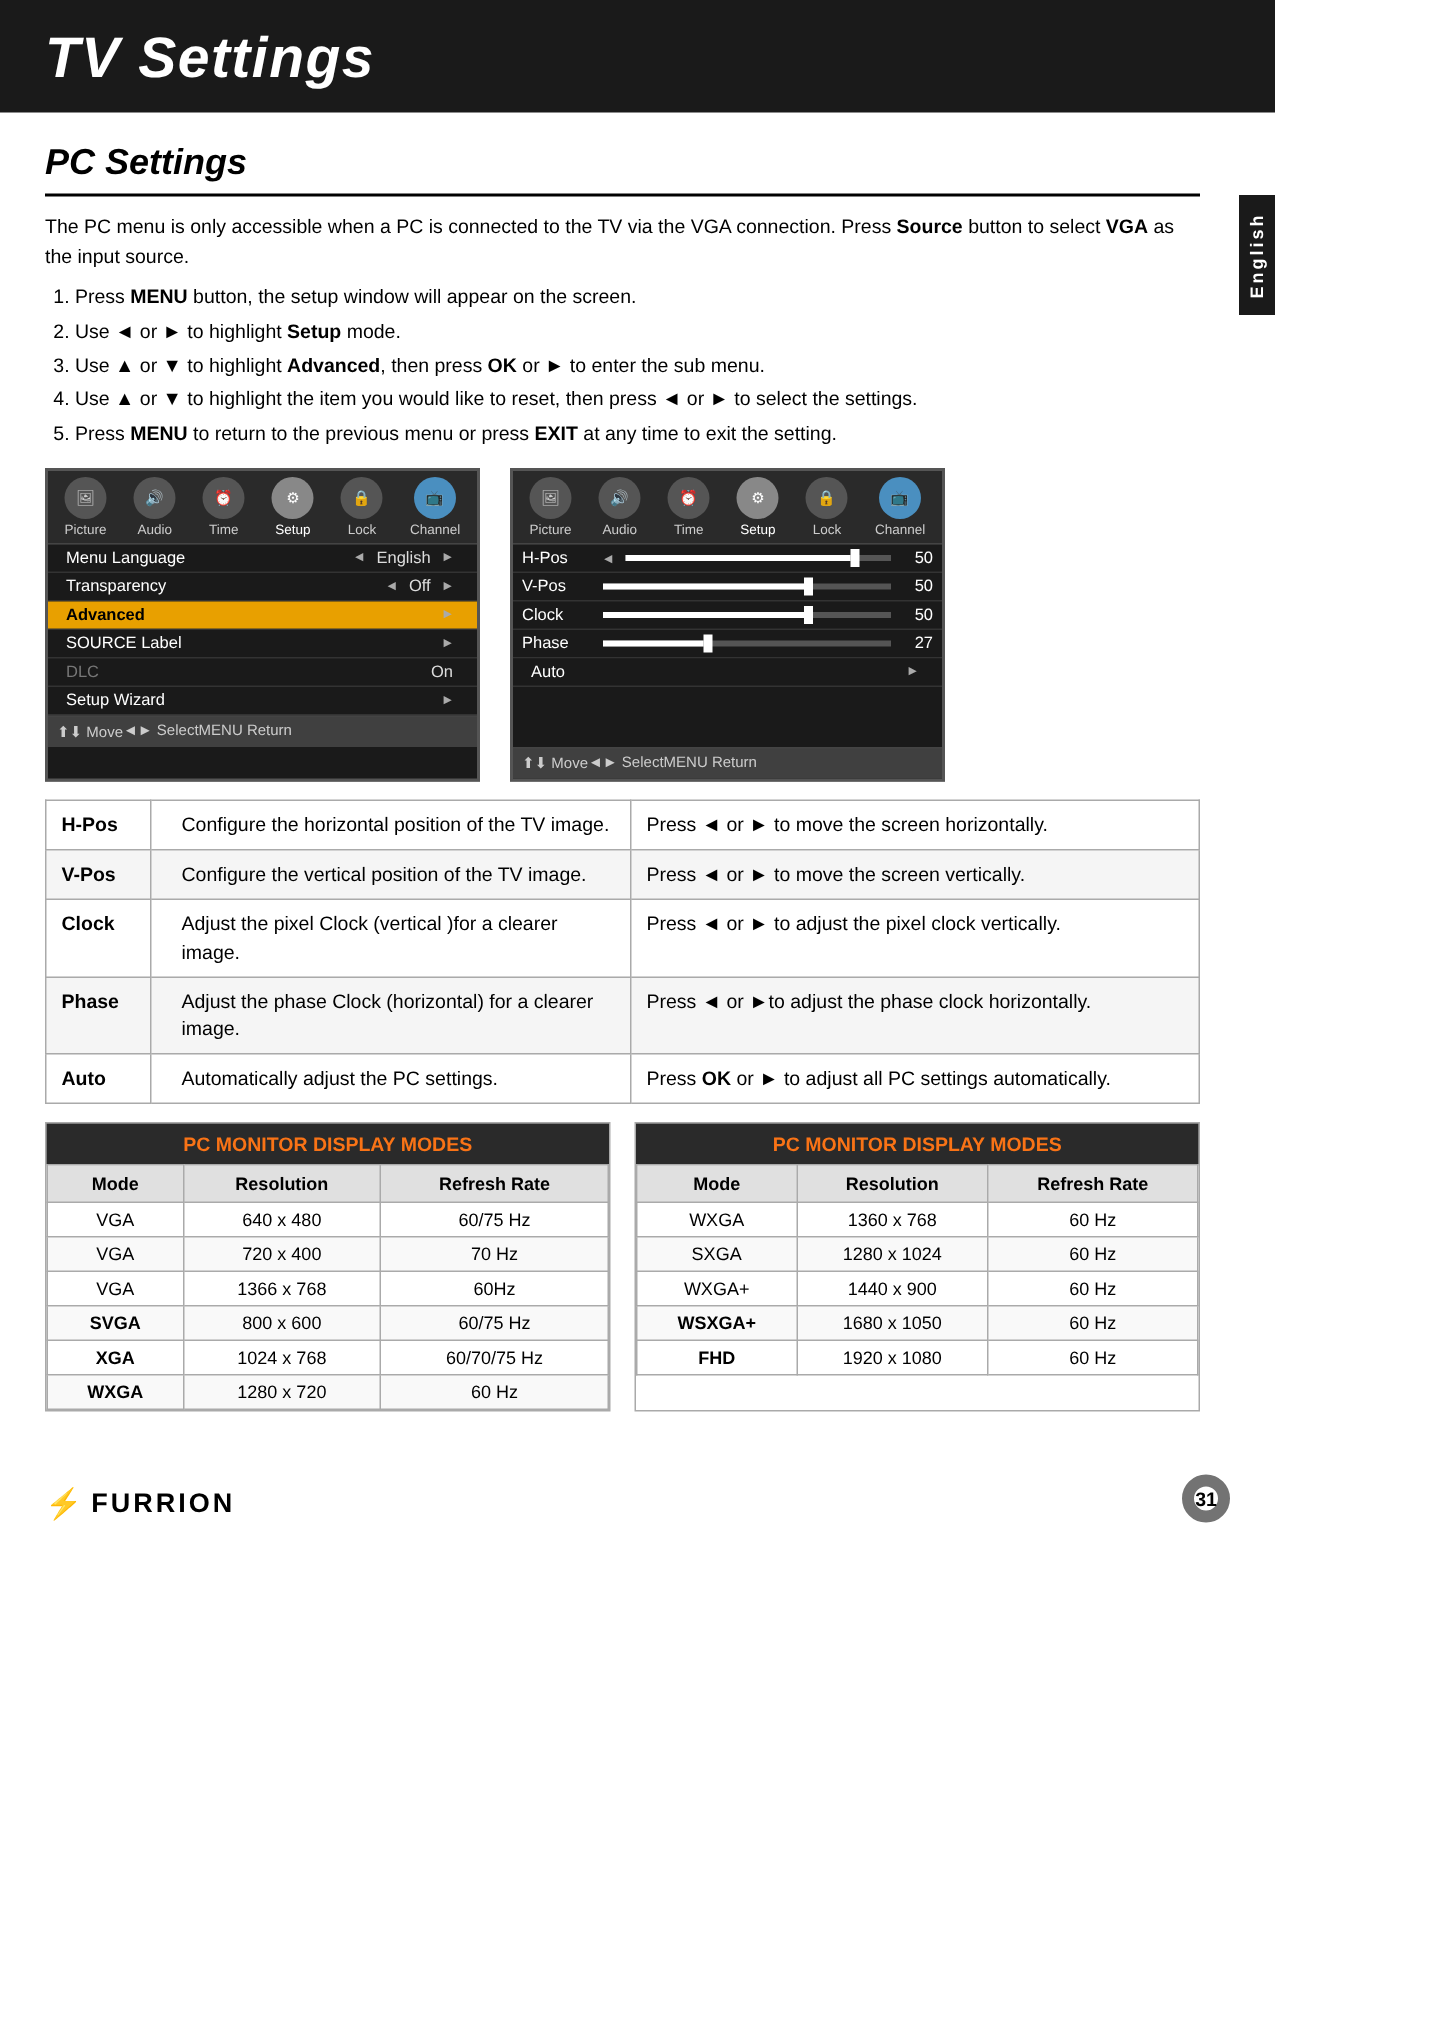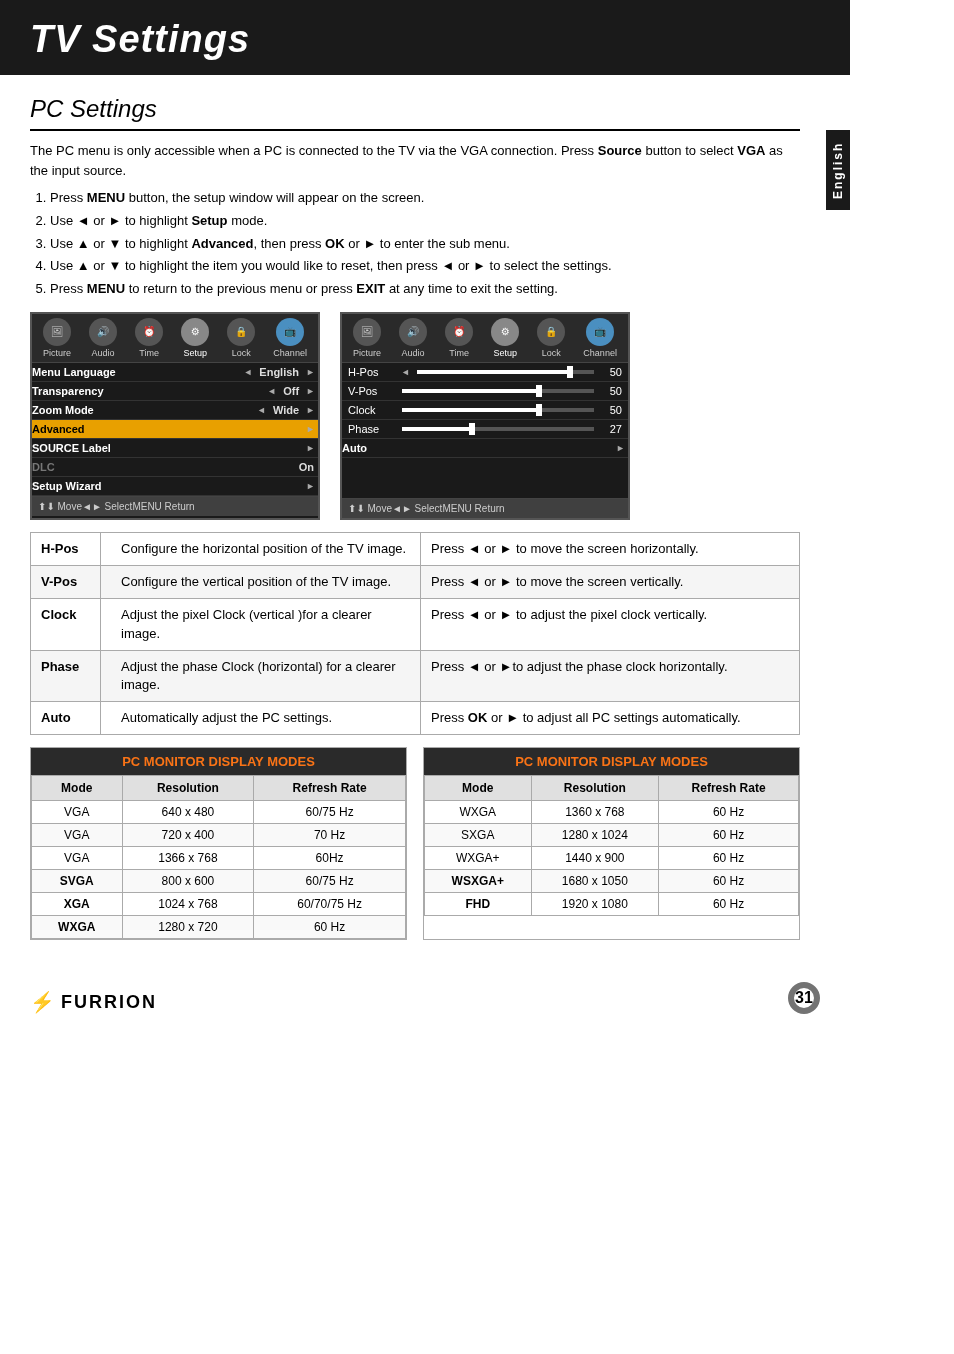--- a/index.html
+++ b/index.html
@@ -48,21 +48,21 @@
       align-items: center;
       justify-content: center;
     }
     
     .main-content {
       padding: 10px 30px 10px 30px;
       padding-right: 50px;
     }
     .section-title {
       font-size: 24px;
-      font-weight: 400;
+      font-weight: 700;
       font-style: italic;
       margin-bottom: 4px;
       margin-top: 10px;
     }
     .divider {
       border: none;
       border-top: 2px solid #000;
       margin: 6px 0 10px 0;
     }
     .intro-text {
@@ -119,24 +119,23 @@
       background: #555;
       display: flex;
       align-items: center;
       justify-content: center;
       font-size: 10px;
     }
     .icon-circle.active { background: #888; }
     .menu-row {
       display: flex;
       align-items: center;
-      padding: 3px 0;
+      padding: 3px 12px;
       border-bottom: 1px solid #333;
       font-size: 11px;
-      font-weight: bold;
     }
     .menu-row.highlighted { background: #e8a000; color: #000; }
     .menu-row.disabled { color: #777; }
     .menu-row-label { flex: 1; }
     .menu-row-arrow { color: #aaa; font-size: 10px; margin: 0 3px; }
     .menu-row-value { color: #ddd; margin: 0 4px; font-size: 11px; }
     .menu-bottom {
       background: #404040;
       display: flex;
       padding: 4px 6px;
@@ -259,27 +258,27 @@
       align-items: center;
       gap: 4px;
     }
     .furrion-logo .lightning {
       color: #e8a000;
       font-size: 20px;
     }
     .page-number {
       width: 32px;
       height: 32px;
-      border: 6px solid #737373;
+      border: 8px solid #737373;
       border-radius: 50%;
       display: flex;
       align-items: center;
       justify-content: center;
       font-weight: bold;
-      font-size: 16px;
+      font-size: 13px;
     }
     
     .arr-left::before { content: '◄'; font-size: 9px; }
     .arr-right::before { content: '►'; font-size: 9px; }
   </style>
 </head>
 <body>
 
 <div class="page">
 
@@ -340,26 +339,20 @@
         <div class="menu-row">
           <span class="menu-row-label">Menu Language</span>
           <span class="menu-row-arrow arr-left"></span>
           <span class="menu-row-value">English</span>
           <span class="menu-row-arrow arr-right"></span>
         </div>
         <div class="menu-row">
           <span class="menu-row-label">Transparency</span>
           <span class="menu-row-arrow arr-left"></span>
           <span class="menu-row-value">Off</span>
-          <span class="menu-row-arrow arr-right"></span>
-        </div>
-        <div class="menu-row">
-          <span class="menu-row-label">Zoom Mode</span>
-          <span class="menu-row-arrow arr-left"></span>
-          <span class="menu-row-value">Wide</span>
           <span class="menu-row-arrow arr-right"></span>
         </div>
         <div class="menu-row highlighted">
           <span class="menu-row-label"><b>Advanced</b></span>
           <span class="menu-row-arrow arr-right"></span>
         </div>
         <div class="menu-row">
           <span class="menu-row-label">SOURCE Label</span>
           <span class="menu-row-arrow arr-right"></span>
         </div>

